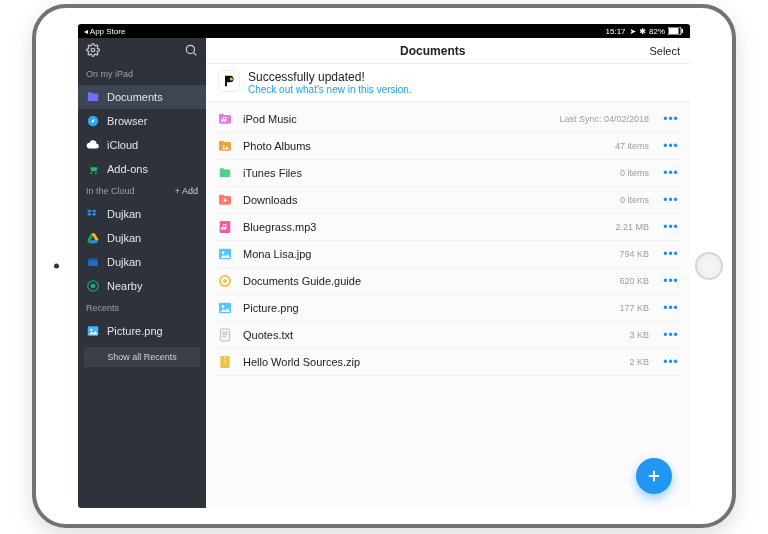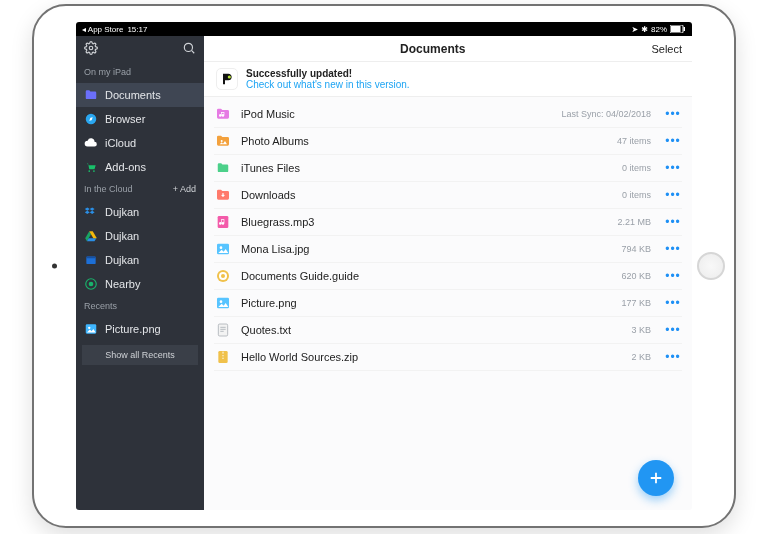--- a/index.html
+++ b/index.html
@@ -1,32 +1,32 @@
 <!DOCTYPE html>
 <html><head>
 <meta charset="utf-8">
 <style>
   * { box-sizing: border-box; margin: 0; padding: 0; font-family: -apple-system, "Helvetica Neue", Arial, sans-serif; }
   body { background: #fff; width: 768px; height: 534px; overflow: hidden; position: relative; }
 
   
   .frame {
     position: absolute; left: 32px; top: 4px; width: 704px; height: 524px;
-    border-radius: 34px; background: #fff; border: 2px solid #737373;
+    border-radius: 34px; background: #fff; border: 4px solid #737373;
     box-shadow: 0 8px 22px rgba(0,0,0,.13);
   }
   .camera { position:absolute; left:18px; top:50%; width:5px; height:5px; border-radius:50%; background:#333; transform:translateY(-50%); }
   .home-btn { position:absolute; right:9px; top:50%; width:28px; height:28px; border-radius:50%; border:2px solid #d6d6d6; transform:translateY(-50%); background:radial-gradient(circle,#f8f8f8,#ececec); }
 
   .screen { position:absolute; left:42px; top:16px; right:42px; bottom:16px; background:#fff; overflow:hidden; border-radius:3px; }
 
   
   .status { height:14px; background:#000; color:#fff; display:flex; align-items:center; font-size:8px; padding:0 6px; gap:4px;}
   .status .left { display:flex; align-items:center; gap:4px; }
-  .status .center{ flex:1; text-align:left; }
+  .status .center{ flex:1; text-align:right; }
   .status .right{ display:flex; align-items:center; gap:3px; }
   .status svg { display:block; }
 
   
   .content { position:absolute; top:14px; left:0; right:0; bottom:0; display:flex; }
   .sidebar { width:128px; background:#2e323a; color:#cfd2d6; font-size:11px; display:flex; flex-direction:column; }
   .side-top { height:26px; display:flex; align-items:center; padding:0 8px; }
   .side-top .spacer{flex:1;}
   .side-section-label { font-size:9px; color:#9aa0a8; padding:5px 8px 6px; display:flex; align-items:center; }
   .side-section-label .add { margin-left:auto; font-size:9px; color:#cfd2d6;}
@@ -36,21 +36,21 @@
   .side-item .lbl { flex:1; font-size:11px; color:#e4e6e9; white-space:nowrap; overflow:hidden; text-overflow:ellipsis;}
   .show-all { margin:4px 6px; background:#3a3f48; text-align:center; font-size:9px; color:#cfd2d6; padding:5px 0; border-radius:0; cursor:pointer;}
 
   
   .main { flex:1; background:#fbfbfc; display:flex; flex-direction:column; position:relative; }
   .header { height:26px; display:flex; align-items:center; padding:0 10px; background:#fff; border-bottom:1px solid #eee;}
   .header-title { flex:1; text-align:center; font-size:12px; font-weight:600; color:#222;}
   .header-select { font-size:11px; color:#222; cursor:pointer;}
   .banner { background:#fff; padding:6px 12px; display:flex; gap:8px; align-items:flex-start; border-bottom:1px solid #eee; }
   .banner-icon { width:22px; height:22px; border-radius:5px; background:#fff; display:flex; align-items:center; justify-content:center; border:1px solid #eee;}
-  .banner-text .t1 { font-size:10px; font-weight:700; color:#222;}
+  .banner-text .t1 { font-size:12px; font-weight:400; color:#222;}
   .banner-text .t2 { font-size:10px; color:#1ea4f3; cursor:pointer;}
 
   .list { flex:1; overflow:auto; padding:4px 10px 60px;}
   .row { height:27px; display:flex; align-items:center; gap:9px; border-bottom:1px solid #f2f2f2; }
   .row .name { flex:1; font-size:11px; color:#222; }
   .row .meta { font-size:9px; color:#9aa0a8; margin-right:4px;}
   .row .more { width:18px; text-align:center; color:#1e90f5; font-size:12px; letter-spacing:1px; cursor:pointer;}
 
   .fab { position:absolute; right:18px; bottom:14px; width:36px; height:36px; border-radius:50%; background:#2196f3; display:flex; align-items:center; justify-content:center; box-shadow:0 4px 10px rgba(33,150,243,.45); cursor:pointer;}
   .fab svg { stroke:#fff; }

